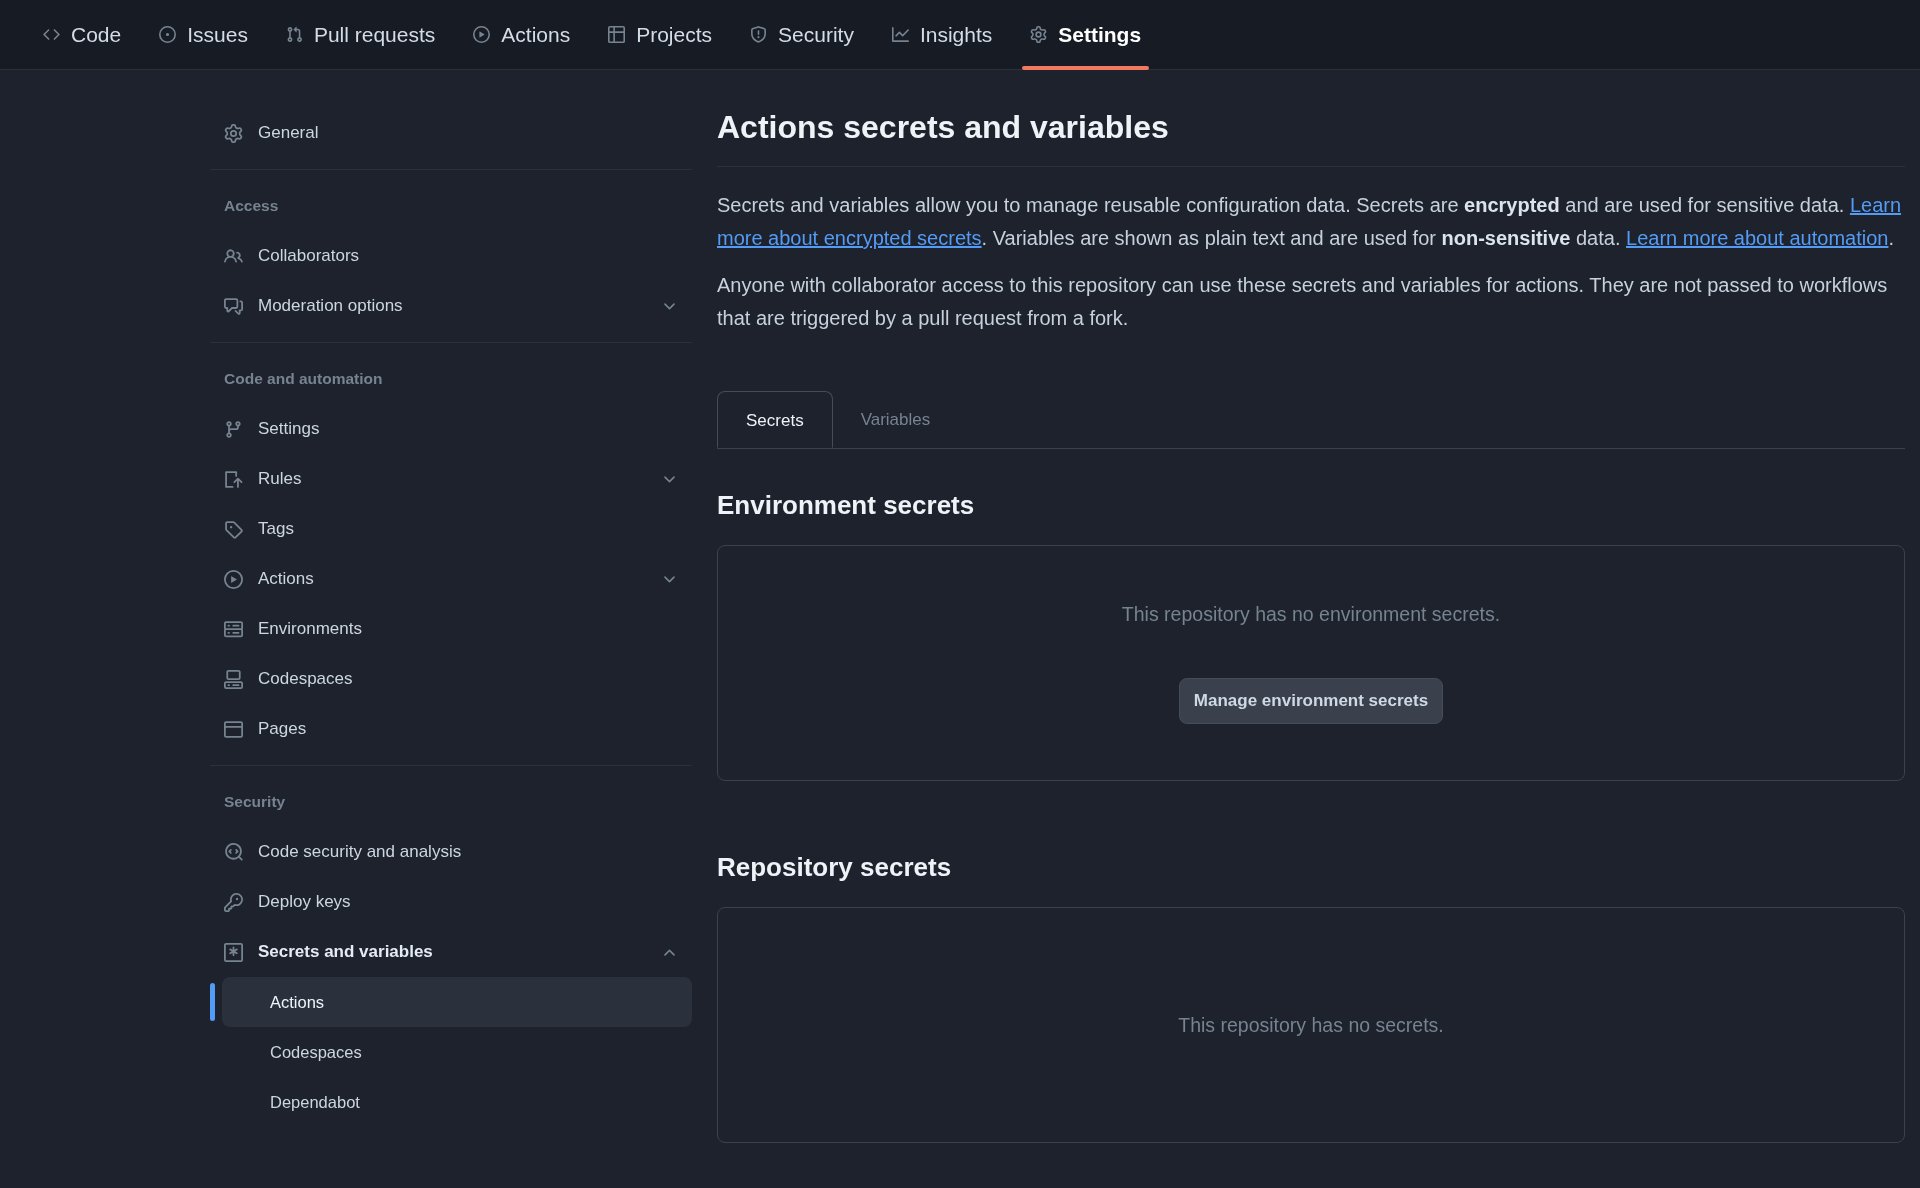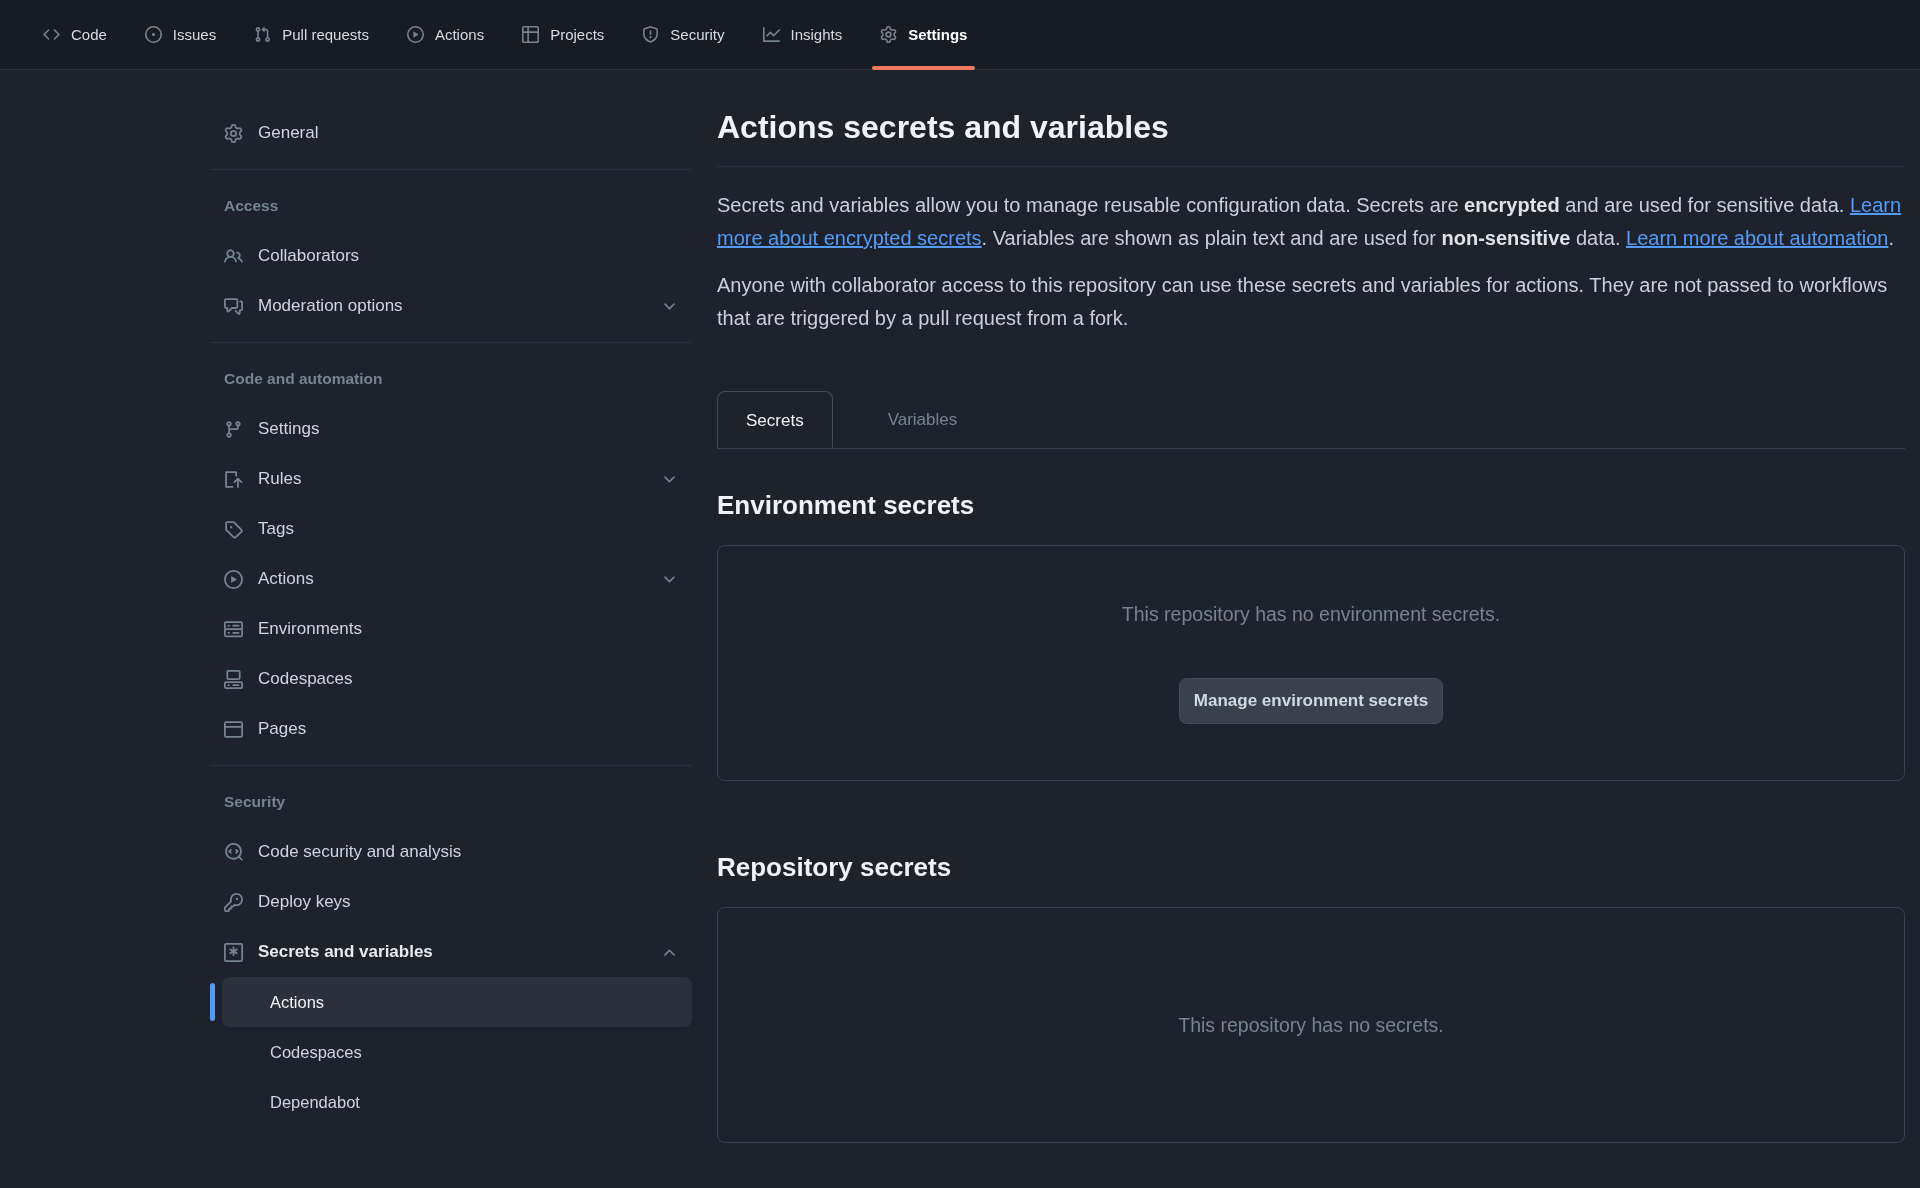--- a/index.html
+++ b/index.html
@@ -9,21 +9,21 @@
   }
   *{box-sizing:border-box;}
   html,body{margin:0;padding:0;}
   body{
     width:1920px;height:1188px;overflow:hidden;background:var(--bg);
     font-family:"Liberation Sans",sans-serif;color:var(--txt);
   }
   
   .nav{height:70px;background:var(--nav-bg);border-bottom:1px solid var(--border);
     display:flex;align-items:stretch;padding:0 24px;}
-  .nav-item{display:flex;align-items:center;gap:11px;padding:0 19px;font-size:15px;
+  .nav-item{display:flex;align-items:center;gap:11px;padding:0 19px;font-size:21px;
     color:#d4dde7;position:relative;cursor:pointer;white-space:nowrap;}
   .nav-item svg{width:17px;height:17px;color:var(--muted);fill:var(--muted);flex:none;}
   .nav-item.active{font-weight:700;color:#ffffff;}
   .nav-item.active::after{content:"";position:absolute;left:11px;right:11px;bottom:-1px;
     height:4px;border-radius:4px;background:var(--accent);}
   
   .layout{display:flex;align-items:flex-start;padding:38px 0 0 210px;}
   
   .sidebar{width:482px;flex:none;}
   .sb-item{height:50px;display:flex;align-items:center;padding:0 14px;font-size:17px;
@@ -42,21 +42,21 @@
   .sb-sub.active::before{content:"";position:absolute;left:-12px;top:6px;width:5px;
     height:38px;border-radius:4px;background:var(--link);}
   
   .main{margin-left:25px;width:1188px;}
   .main h1{margin:0;font-size:32px;font-weight:600;color:var(--white);line-height:38px;}
   .rule{border:none;height:1px;background:var(--border);margin:20px 0 0;}
   .para{margin:22px 0 0;font-size:20px;line-height:33px;color:#c6d1dd;}
   .para + .para{margin-top:14px;}
   .para strong{color:#dbe4ed;}
   .para a{color:var(--link);text-decoration:underline;cursor:pointer;}
-  .tabs{display:flex;margin-top:56px;border-bottom:1px solid var(--box-border);gap:27px;}
+  .tabs{display:flex;margin-top:56px;border-bottom:1px solid var(--box-border);}
   .tab{padding:0 28px;height:57px;line-height:57px;font-size:17px;color:var(--muted);
     cursor:pointer;}
   .tab.active{background:var(--bg);border:1px solid #444c56;border-bottom:1px solid var(--bg);
     border-radius:8px 8px 0 0;color:var(--white);margin-bottom:-1px;}
   .h2{margin:40px 0 0;font-size:26px;font-weight:700;color:var(--white);line-height:32px;}
   .h2.repo{margin-top:70px;}
   .empty-box{margin-top:24px;height:236px;border:1px solid var(--box-border);
     border-radius:8px;display:flex;flex-direction:column;align-items:center;
     justify-content:center;}
   .empty-msg{font-size:19.5px;color:var(--muted);}

